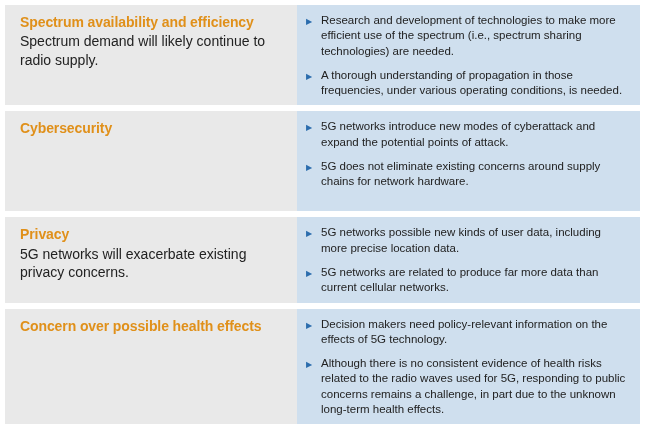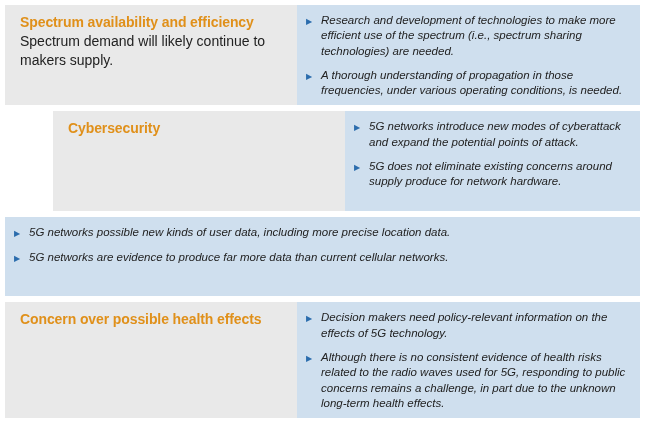--- a/index.html
+++ b/index.html
@@ -6,21 +6,21 @@
   .page{
     width:647px;height:440px;box-sizing:border-box;
     background:#ffffff;
     font-family:"Liberation Sans", sans-serif;
     padding:5px 7px 0 5px;
     overflow:hidden;
   }
   .grid{display:flex;flex-direction:column;gap:6px;}
   .row{display:flex;align-items:stretch;}
   .row.r1{min-height:90px;}
-  .row.r2{min-height:100px;margin-left:48px;}
+  .row.r2{min-height:100px;}
   .row.r3{min-height:79px;}
   .row.r4{min-height:104px;}
   .cell-left{
     width:292px;flex:none;box-sizing:border-box;
     background:#e9e9e9;
     padding:8px 5px 8px 15px;
   }
   .cell-right{
     flex:1;box-sizing:border-box;
     background:#cfdfee;
@@ -30,32 +30,32 @@
     color:#e0901a;font-weight:bold;font-size:14px;line-height:1.3;
     letter-spacing:-0.1px;margin-bottom:1px;
   }
   .desc{font-size:14px;color:#222222;line-height:1.32;}
   .bullet{display:flex;margin-bottom:9px;}
   .bullet:last-child{margin-bottom:0;}
   .arrow{
     color:#2b6cad;font-size:8px;line-height:15px;
     width:15px;flex:none;padding-top:1px;
   }
-  .bullet-text{font-size:11.5px;color:#222222;line-height:1.33;font-style:italic;}
+  .bullet-text{font-size:11.5px;color:#222222;line-height:1.33;}
 </style>
 </head>
 <body>
 
 <div class="page">
   <div class="grid">
 
     <div class="row r1">
       <div class="cell-left">
         <div class="heading">Spectrum availability and efficiency</div>
-        <div class="desc">Spectrum demand will likely continue to makers supply.</div>
+        <div class="desc">Spectrum demand will likely continue to radio supply.</div>
       </div>
       <div class="cell-right">
         <div class="bullet">
           <span class="arrow">▶</span>
           <span class="bullet-text">Research and development of technologies to make more efficient use of the spectrum (i.e., spectrum sharing technologies) are needed.</span>
         </div>
         <div class="bullet">
           <span class="arrow">▶</span>
           <span class="bullet-text">A thorough understanding of propagation in those frequencies, under various operating conditions, is needed.</span>
         </div>
@@ -66,34 +66,38 @@
       <div class="cell-left">
         <div class="heading">Cybersecurity</div>
       </div>
       <div class="cell-right">
         <div class="bullet">
           <span class="arrow">▶</span>
           <span class="bullet-text">5G networks introduce new modes of cyberattack and expand the potential points of attack.</span>
         </div>
         <div class="bullet">
           <span class="arrow">▶</span>
-          <span class="bullet-text">5G does not eliminate existing concerns around supply produce for network hardware.</span>
+          <span class="bullet-text">5G does not eliminate existing concerns around supply chains for network hardware.</span>
         </div>
       </div>
     </div>
 
     <div class="row r3">
+      <div class="cell-left">
+        <div class="heading">Privacy</div>
+        <div class="desc">5G networks will exacerbate existing privacy concerns.</div>
+      </div>
       <div class="cell-right">
         <div class="bullet">
           <span class="arrow">▶</span>
           <span class="bullet-text">5G networks possible new kinds of user data, including more precise location data.</span>
         </div>
         <div class="bullet">
           <span class="arrow">▶</span>
-          <span class="bullet-text">5G networks are evidence to produce far more data than current cellular networks.</span>
+          <span class="bullet-text">5G networks are related to produce far more data than current cellular networks.</span>
         </div>
       </div>
     </div>
 
     <div class="row r4">
       <div class="cell-left">
         <div class="heading">Concern over possible health effects</div>
       </div>
       <div class="cell-right">
         <div class="bullet">

